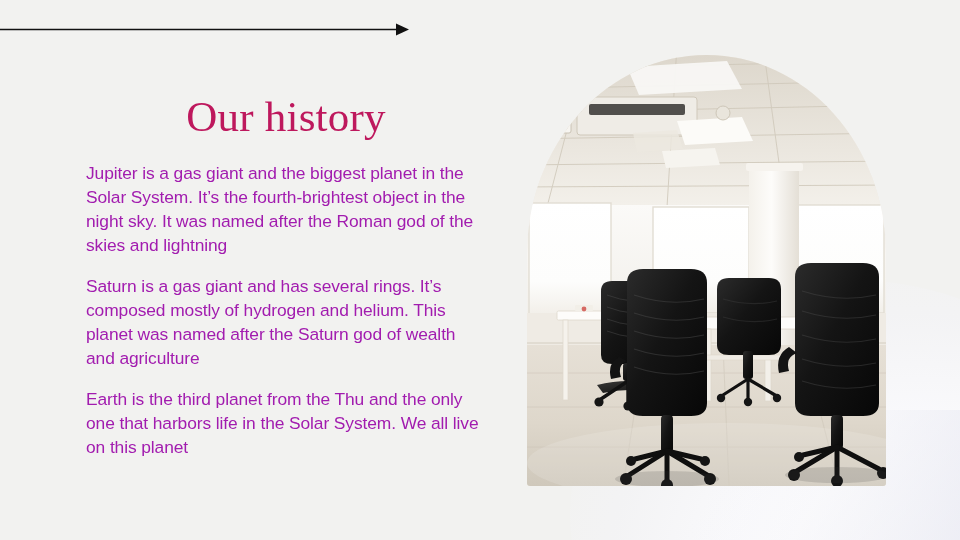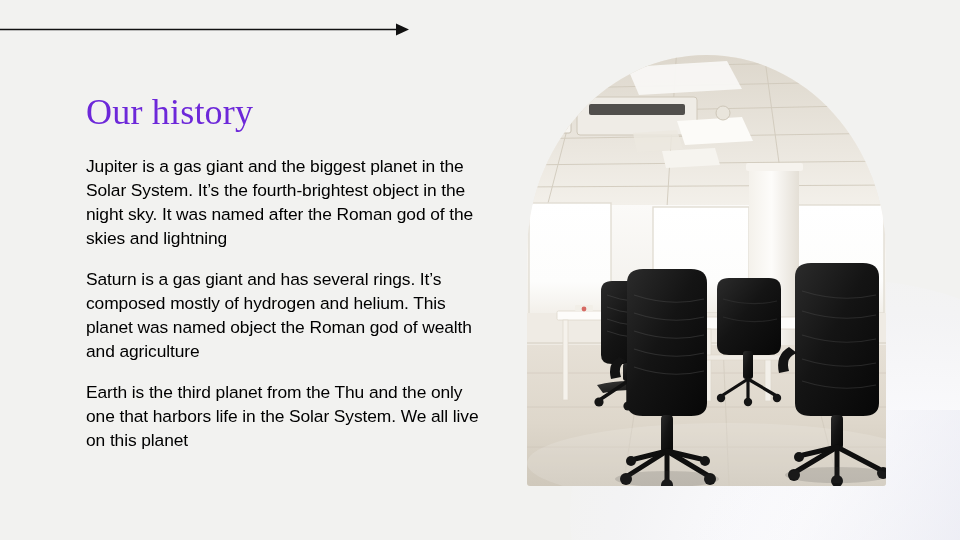--- a/index.html
+++ b/index.html
@@ -62,33 +62,34 @@
 
   
   .text-col {
     position: absolute;
     left: 86px;
     top: 94px;
     width: 400px;
   }
   .title {
     font-family: "Liberation Serif", "DejaVu Serif", serif;
-    font-size: 36px;
+    font-size: 43px;
     font-weight: 400;
     line-height: 1.05;
-    color: #6d28d9;
+    color: #be185d;
     letter-spacing: 0.2px;
     margin: 0 0 22px 0;
     white-space: nowrap;
+    text-align: center;
   }
   .para {
     font-family: "Liberation Sans", sans-serif;
     font-size: 17.4px;
     line-height: 1.38;
-    color: #000000;
+    color: #a21caf;
     margin: 0 0 17px 0;
     width: 398px;
     letter-spacing: -0.1px;
   }
   .para:last-child { margin-bottom: 0; }
 
   
   .photo {
     position: absolute;
     left: 527px;
@@ -115,21 +116,21 @@
   <div class="arrow-wrap">
     <svg width="420" height="24" viewBox="0 0 420 24" xmlns="http://www.w3.org/2000/svg">
       <line x1="0" y1="11.5" x2="398" y2="11.5" stroke="#111111" stroke-width="1.7"></line>
       <polygon points="396,5.5 409,11.5 396,17.5" fill="#111111"></polygon>
     </svg>
   </div>
 
   <div class="text-col">
     <h1 class="title">Our history</h1>
     <p class="para">Jupiter is a gas giant and the biggest planet in the Solar System. It’s the fourth-brightest object in the night sky. It was named after the Roman god of the skies and lightning</p>
-    <p class="para">Saturn is a gas giant and has several rings. It’s composed mostly of hydrogen and helium. This planet was named object the Roman god of wealth and agriculture</p>
+    <p class="para">Saturn is a gas giant and has several rings. It’s composed mostly of hydrogen and helium. This planet was named after the Saturn god of wealth and agriculture</p>
     <p class="para">Earth is the third planet from the Thu and the only one that harbors life in the Solar System. We all live on this planet</p>
   </div>
 
   <div class="photo">
     <svg width="359" height="431" viewBox="0 0 359 431" xmlns="http://www.w3.org/2000/svg">
       <defs>
         <linearGradient id="ceil" x1="0" y1="0" x2="0" y2="1">
           <stop offset="0%" stop-color="#ddd7cc"></stop>
           <stop offset="100%" stop-color="#f3f0ea"></stop>
         </linearGradient>

